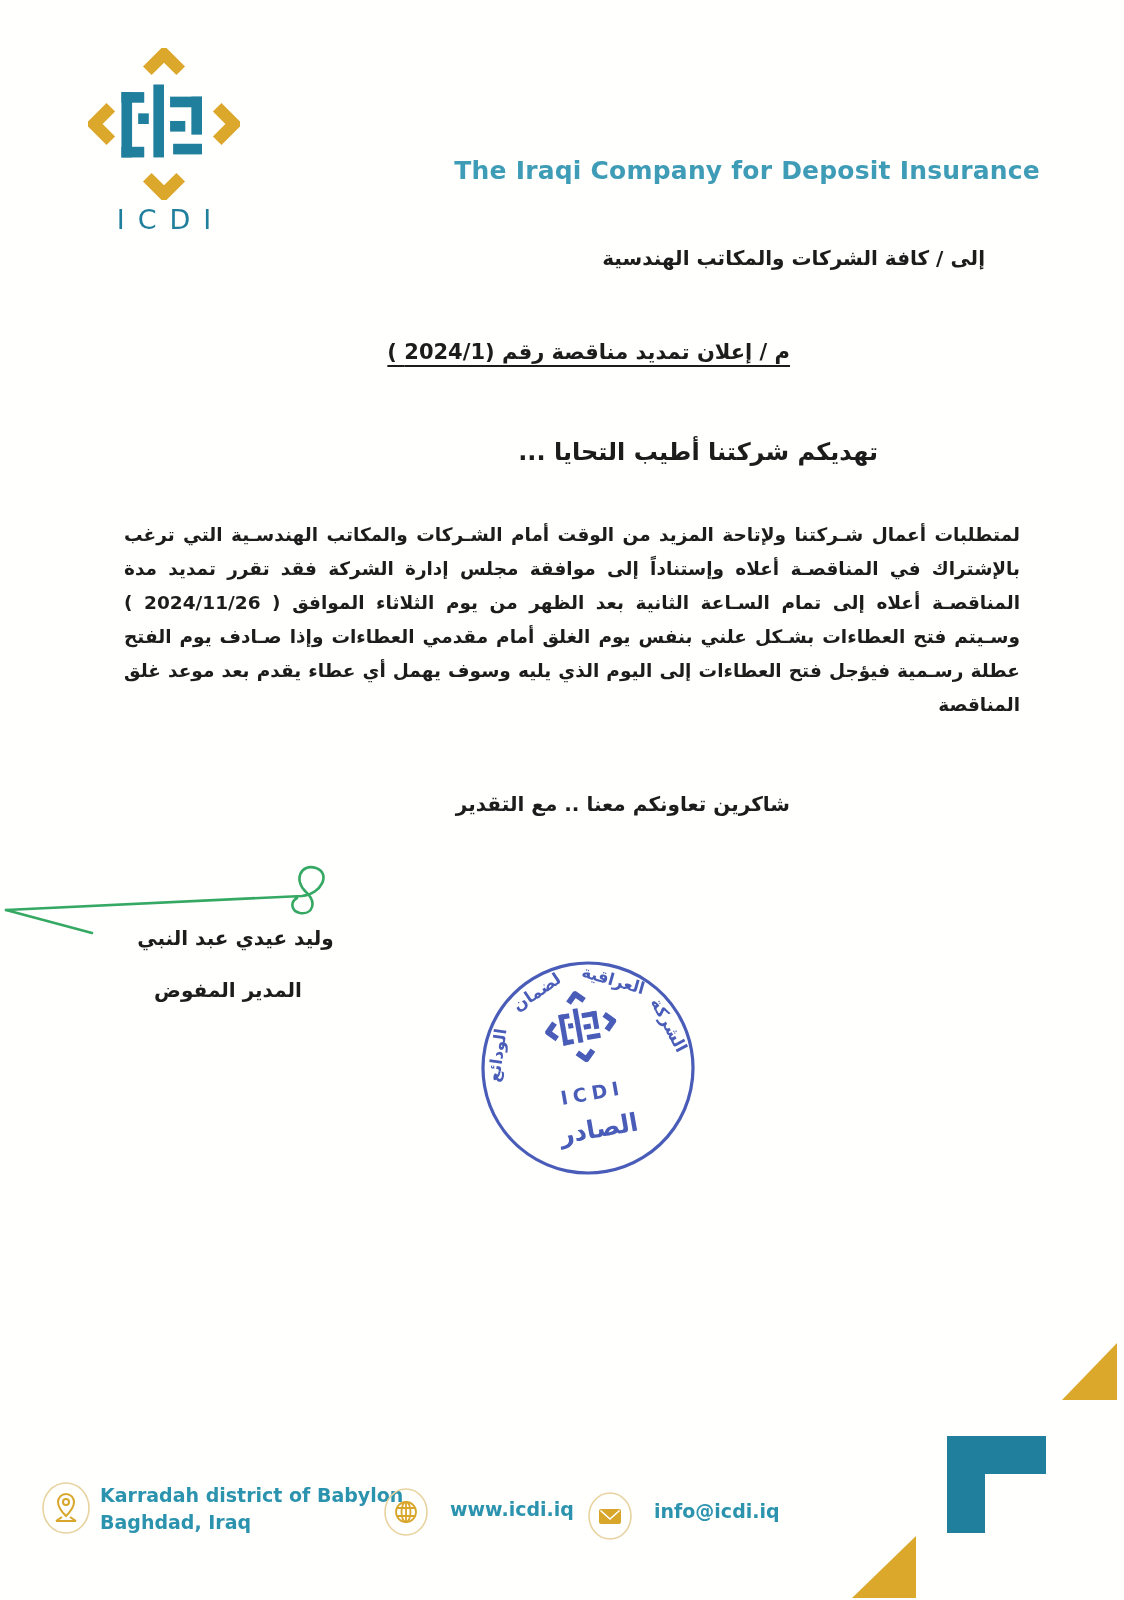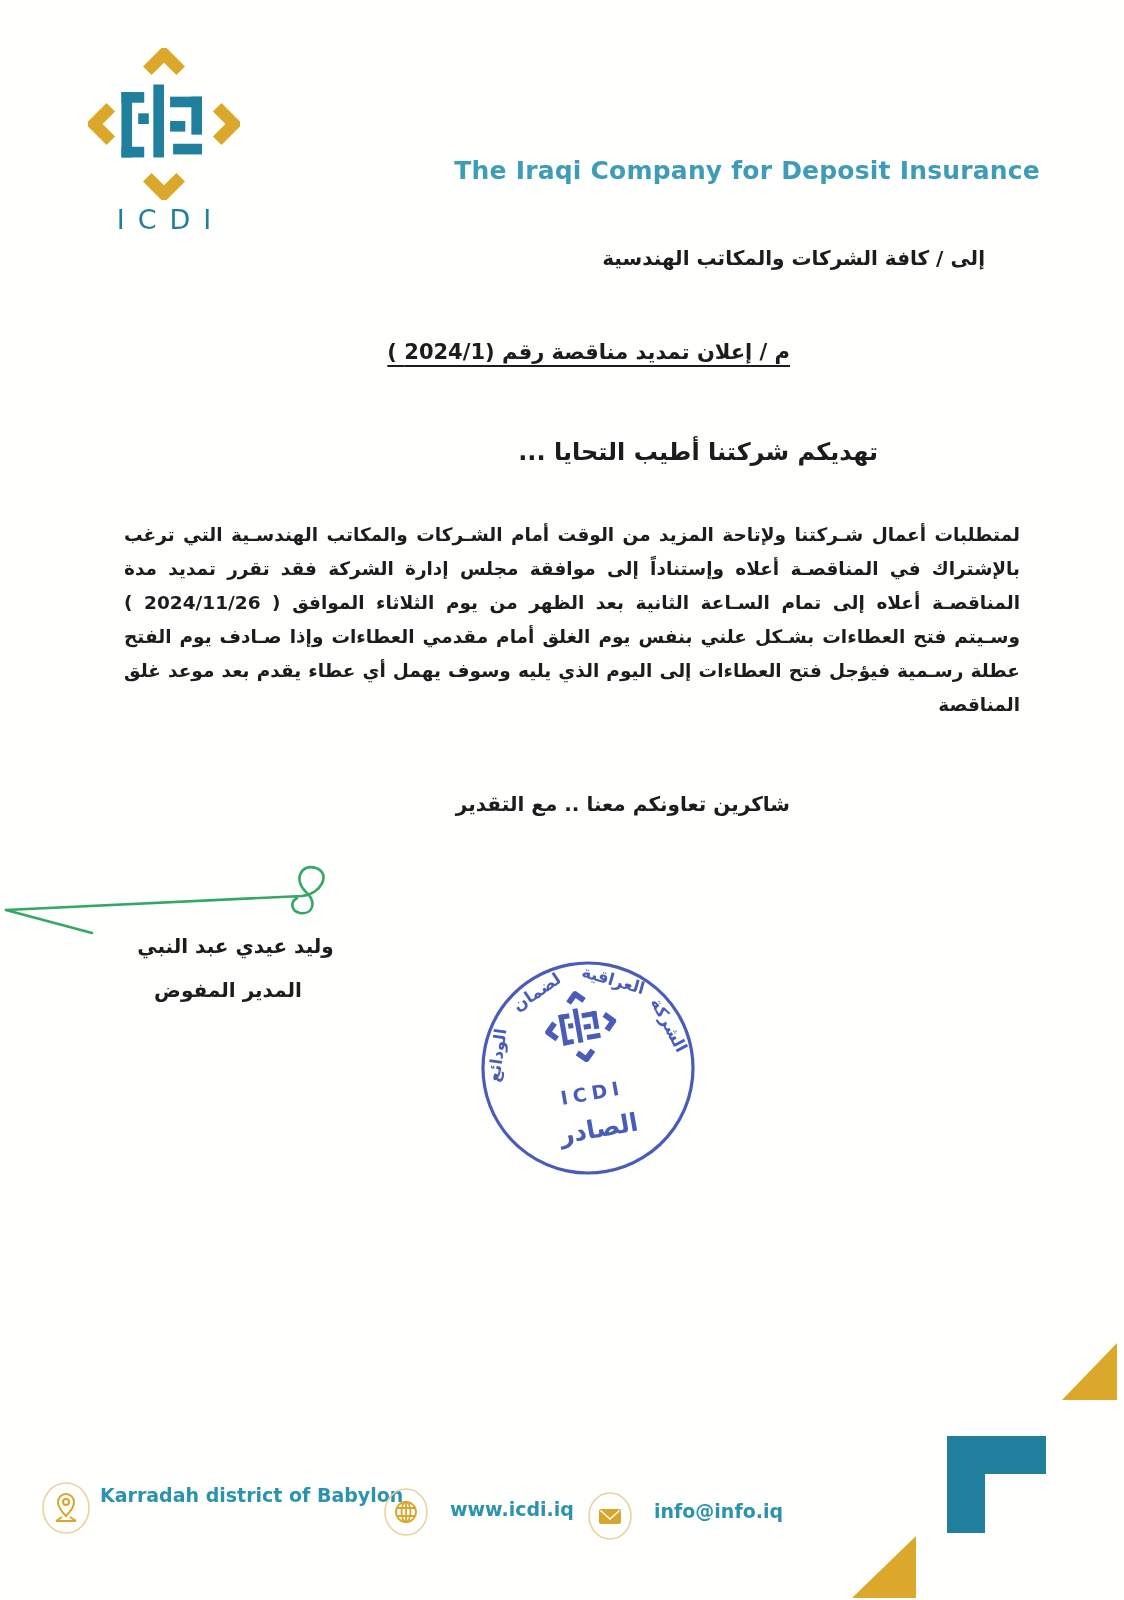--- a/index.html
+++ b/index.html
@@ -45,21 +45,21 @@
   #body-par{
     left:112px;top:518px;width:896px;
     font-size:18.5px;font-weight:700;
     line-height:34px;
     text-align:justify;
     margin-left:12px;
   }
   #closing-line{right:334px;top:792px;font-size:20px;font-weight:700;}
   
   #signature-svg{left:0px;top:852px;}
-  #signer-name{left:118px;top:926px;width:235px;text-align:center;font-size:20px;font-weight:700;margin-top:8px;}
+  #signer-name{left:118px;top:926px;width:235px;text-align:center;font-size:20px;font-weight:700;}
   #signer-title{left:128px;top:978px;width:200px;text-align:center;font-size:20px;font-weight:700;}
   
   #stamp-svg{left:464px;top:944px;opacity:0.92;}
   
   .footer-text{color:#2b93ae;font-weight:700;}
   #addr-block{left:100px;top:1482px;font-size:19px;line-height:27px;}
   #web-text{left:450px;top:1498px;font-size:19px;text-align:center;}
   #mail-text{left:654px;top:1500px;font-size:19px;}
   .icon-ring{position:absolute;}
   #pin-ring{left:40px;top:1480px;}
@@ -143,39 +143,40 @@
   <svg id="pin-ring" class="icon-ring" width="52" height="56" viewBox="0 0 52 56">
     <ellipse cx="26" cy="28" rx="23" ry="25" fill="none" stroke="#e8d3a0" stroke-width="1.6"></ellipse>
     <g stroke="#d9a62c" stroke-width="2" fill="none">
       <path d="M26 14 C21.5 14 18 17.6 18 22 C18 28 26 36 26 36 C26 36 34 28 34 22 C34 17.6 30.5 14 26 14 Z"></path>
       <circle cx="26" cy="22" r="3"></circle>
       <path d="M16 41 L22 37 M36 41 L30 37 M16 41 L36 41"></path>
     </g>
   </svg>
   <div id="addr-block" class="abs footer-text">
     <div>Karradah district of Babylon</div>
+    <div>Baghdad, Iraq</div>
 
   </div>
 
   <svg id="globe-ring" class="icon-ring" width="48" height="52" viewBox="0 0 48 52">
     <ellipse cx="24" cy="26" rx="21" ry="23" fill="none" stroke="#e8d3a0" stroke-width="1.6"></ellipse>
     <g stroke="#d9a62c" stroke-width="1.8" fill="none">
       <circle cx="24" cy="26" r="10"></circle>
       <ellipse cx="24" cy="26" rx="4.5" ry="10"></ellipse>
       <path d="M15 22 L33 22 M15 30 L33 30 M24 16 L24 36"></path>
     </g>
   </svg>
   <div id="web-text" class="abs footer-text">www.icdi.iq</div>
 
   <svg id="mail-ring" class="icon-ring" width="48" height="52" viewBox="0 0 48 52">
     <ellipse cx="24" cy="26" rx="21" ry="23" fill="none" stroke="#e8d3a0" stroke-width="1.6"></ellipse>
     <rect x="13" y="19" width="22" height="15" rx="2" fill="#d9a62c"></rect>
     <polyline points="14.5,20.5 24,29 33.5,20.5" fill="none" stroke="#ffffff" stroke-width="1.6"></polyline>
   </svg>
-  <div id="mail-text" class="abs footer-text">info@info.iq</div>
+  <div id="mail-text" class="abs footer-text">info@icdi.iq</div>
 
   <svg id="corner-svg" class="abs" width="284" height="280" viewBox="840 1320 284 280">
     <polygon points="1062,1400 1117,1400 1117,1343" fill="#dca82c"></polygon>
     <path d="M947 1436 h99 v38 h-61 v59 h-38 Z" fill="#1f7f9c"></path>
     <polygon points="852,1598 916,1598 916,1536" fill="#dca82c"></polygon>
   </svg>
 
 </div>
 
 </body></html>

